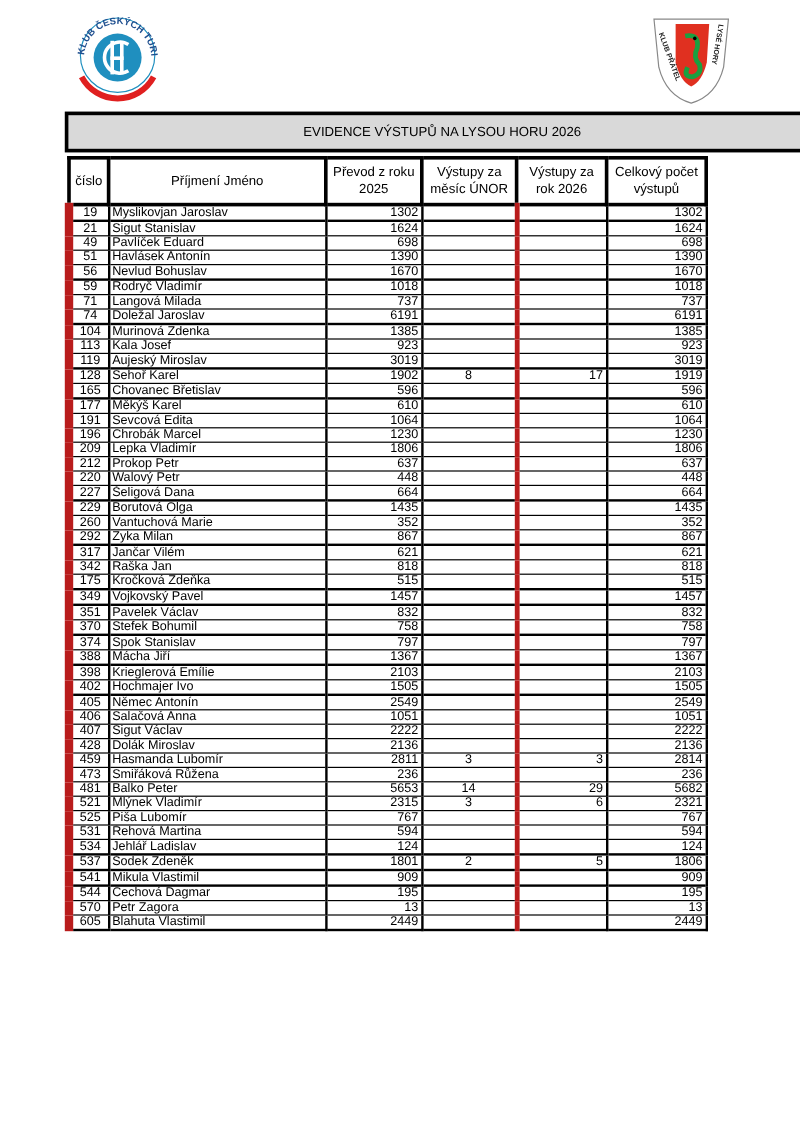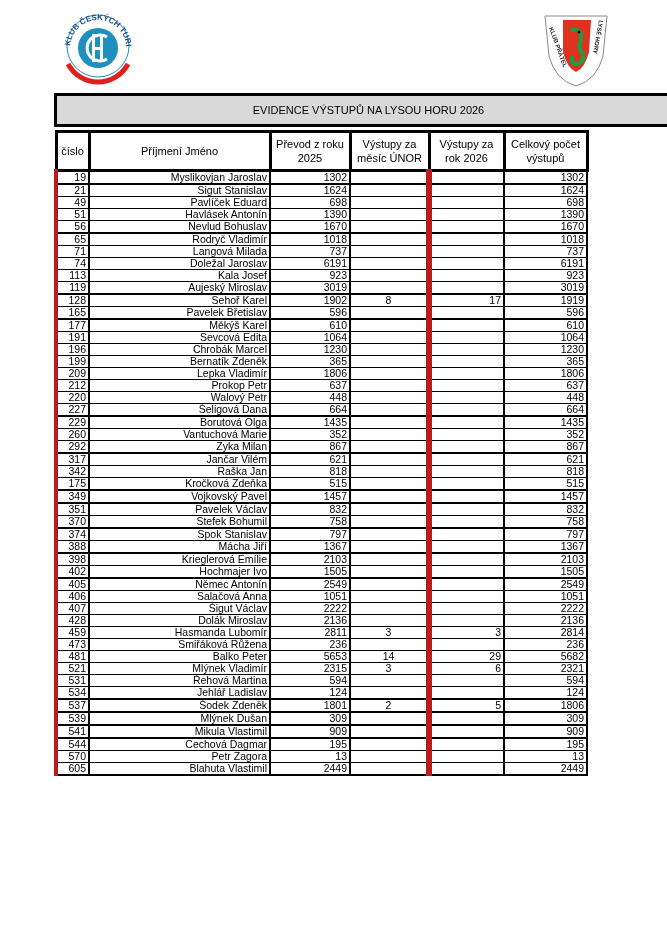--- a/index.html
+++ b/index.html
@@ -21,29 +21,29 @@
   table.grid th {
     border: 3px solid #000; font-weight: normal; font-size: 11px;
     height: 36px; line-height: 14px; padding: 0 1px; text-align: center;
   }
   table.grid td {
     border: 1px solid #000; height: 11px; line-height: 11px; padding: 0 2px;
     white-space: nowrap; overflow: hidden;
   }
   table.grid tbody tr.thick td { border-top: 2px solid #000; }
   table.grid td.c-num { text-align: center; }
-  table.grid td.c-name { text-align: right; }
+  table.grid td.c-name { text-align: left; }
   table.grid td.c-r { text-align: right; }
   table.grid td.c-c { text-align: center; }
-  table.grid tbody td:first-child { border-left: 4px solid #b91c1c; text-align: right; }
+  table.grid tbody td:first-child { border-left: 7px solid #b91c1c; }
   table.grid tbody td:last-child { border-right: 2px solid #000; }
   table.grid tbody tr:last-child td { border-bottom: 2px solid #000; }
   table.grid tbody td.c-name { border-left: 2px solid #000; border-right: 2px solid #000; }
   table.grid tbody td.c-prev { border-right: 2px solid #000; }
-  table.grid tbody td.c-rok { border-left: 6px solid #b91c1c; border-right: 2px solid #000; }
+  table.grid tbody td.c-rok { border-left: 4px solid #b91c1c; border-right: 2px solid #000; }
 </style>
 </head>
 <body>
 
 <div class="logo logo-kct">
   <svg width="80" height="74" viewBox="0 0 80 74">
     <path d="M10 52 A34 34 0 0 0 70 52" fill="none" stroke="#e02020" stroke-width="5"></path>
     <circle cx="40" cy="34" r="31" fill="#ffffff" stroke="#1f8fbf" stroke-width="1"></circle>
     <circle cx="40" cy="36" r="20" fill="#1f8fbf"></circle>
     <path d="M49 25 A13 13 0 1 0 49 47" fill="none" stroke="#ffffff" stroke-width="3"></path>
@@ -124,21 +124,21 @@
       </tr>
       <tr>
         <td class="c-num">56</td>
         <td class="c-name">Nevlud Bohuslav</td>
         <td class="c-r c-prev">1670</td>
         <td class="c-c"></td>
         <td class="c-r c-rok"></td>
         <td class="c-r">1670</td>
       </tr>
       <tr class="thick">
-        <td class="c-num">65</td>
+        <td class="c-num">59</td>
         <td class="c-name">Rodryč Vladimír</td>
         <td class="c-r c-prev">1018</td>
         <td class="c-c"></td>
         <td class="c-r c-rok"></td>
         <td class="c-r">1018</td>
       </tr>
       <tr>
         <td class="c-num">71</td>
         <td class="c-name">Langová Milada</td>
         <td class="c-r c-prev">737</td>
@@ -146,20 +146,28 @@
         <td class="c-r c-rok"></td>
         <td class="c-r">737</td>
       </tr>
       <tr>
         <td class="c-num">74</td>
         <td class="c-name">Doležal Jaroslav</td>
         <td class="c-r c-prev">6191</td>
         <td class="c-c"></td>
         <td class="c-r c-rok"></td>
         <td class="c-r">6191</td>
+      </tr>
+      <tr class="thick">
+        <td class="c-num">104</td>
+        <td class="c-name">Murinová Zdenka</td>
+        <td class="c-r c-prev">1385</td>
+        <td class="c-c"></td>
+        <td class="c-r c-rok"></td>
+        <td class="c-r">1385</td>
       </tr>
       <tr>
         <td class="c-num">113</td>
         <td class="c-name">Kala Josef</td>
         <td class="c-r c-prev">923</td>
         <td class="c-c"></td>
         <td class="c-r c-rok"></td>
         <td class="c-r">923</td>
       </tr>
       <tr>
@@ -173,21 +181,21 @@
       <tr class="thick">
         <td class="c-num">128</td>
         <td class="c-name">Sehoř Karel</td>
         <td class="c-r c-prev">1902</td>
         <td class="c-c">8</td>
         <td class="c-r c-rok">17</td>
         <td class="c-r">1919</td>
       </tr>
       <tr>
         <td class="c-num">165</td>
-        <td class="c-name">Pavelek Břetislav</td>
+        <td class="c-name">Chovanec Břetislav</td>
         <td class="c-r c-prev">596</td>
         <td class="c-c"></td>
         <td class="c-r c-rok"></td>
         <td class="c-r">596</td>
       </tr>
       <tr class="thick">
         <td class="c-num">177</td>
         <td class="c-name">Měkýš Karel</td>
         <td class="c-r c-prev">610</td>
         <td class="c-c"></td>
@@ -202,28 +210,20 @@
         <td class="c-r c-rok"></td>
         <td class="c-r">1064</td>
       </tr>
       <tr>
         <td class="c-num">196</td>
         <td class="c-name">Chrobák Marcel</td>
         <td class="c-r c-prev">1230</td>
         <td class="c-c"></td>
         <td class="c-r c-rok"></td>
         <td class="c-r">1230</td>
-      </tr>
-      <tr>
-        <td class="c-num">199</td>
-        <td class="c-name">Bernatík Zdeněk</td>
-        <td class="c-r c-prev">365</td>
-        <td class="c-c"></td>
-        <td class="c-r c-rok"></td>
-        <td class="c-r">365</td>
       </tr>
       <tr>
         <td class="c-num">209</td>
         <td class="c-name">Lepka Vladimír</td>
         <td class="c-r c-prev">1806</td>
         <td class="c-c"></td>
         <td class="c-r c-rok"></td>
         <td class="c-r">1806</td>
       </tr>
       <tr>
@@ -412,20 +412,28 @@
       </tr>
       <tr>
         <td class="c-num">521</td>
         <td class="c-name">Mlýnek Vladimír</td>
         <td class="c-r c-prev">2315</td>
         <td class="c-c">3</td>
         <td class="c-r c-rok">6</td>
         <td class="c-r">2321</td>
       </tr>
       <tr>
+        <td class="c-num">525</td>
+        <td class="c-name">Piša Lubomír</td>
+        <td class="c-r c-prev">767</td>
+        <td class="c-c"></td>
+        <td class="c-r c-rok"></td>
+        <td class="c-r">767</td>
+      </tr>
+      <tr>
         <td class="c-num">531</td>
         <td class="c-name">Řehová Martina</td>
         <td class="c-r c-prev">594</td>
         <td class="c-c"></td>
         <td class="c-r c-rok"></td>
         <td class="c-r">594</td>
       </tr>
       <tr>
         <td class="c-num">534</td>
         <td class="c-name">Jehlář Ladislav</td>
@@ -436,28 +444,20 @@
       </tr>
       <tr class="thick">
         <td class="c-num">537</td>
         <td class="c-name">Šodek Zdeněk</td>
         <td class="c-r c-prev">1801</td>
         <td class="c-c">2</td>
         <td class="c-r c-rok">5</td>
         <td class="c-r">1806</td>
       </tr>
       <tr class="thick">
-        <td class="c-num">539</td>
-        <td class="c-name">Mlýnek Dušan</td>
-        <td class="c-r c-prev">309</td>
-        <td class="c-c"></td>
-        <td class="c-r c-rok"></td>
-        <td class="c-r">309</td>
-      </tr>
-      <tr class="thick">
         <td class="c-num">541</td>
         <td class="c-name">Mikula Vlastimil</td>
         <td class="c-r c-prev">909</td>
         <td class="c-c"></td>
         <td class="c-r c-rok"></td>
         <td class="c-r">909</td>
       </tr>
       <tr class="thick">
         <td class="c-num">544</td>
         <td class="c-name">Cechová Dagmar</td>

